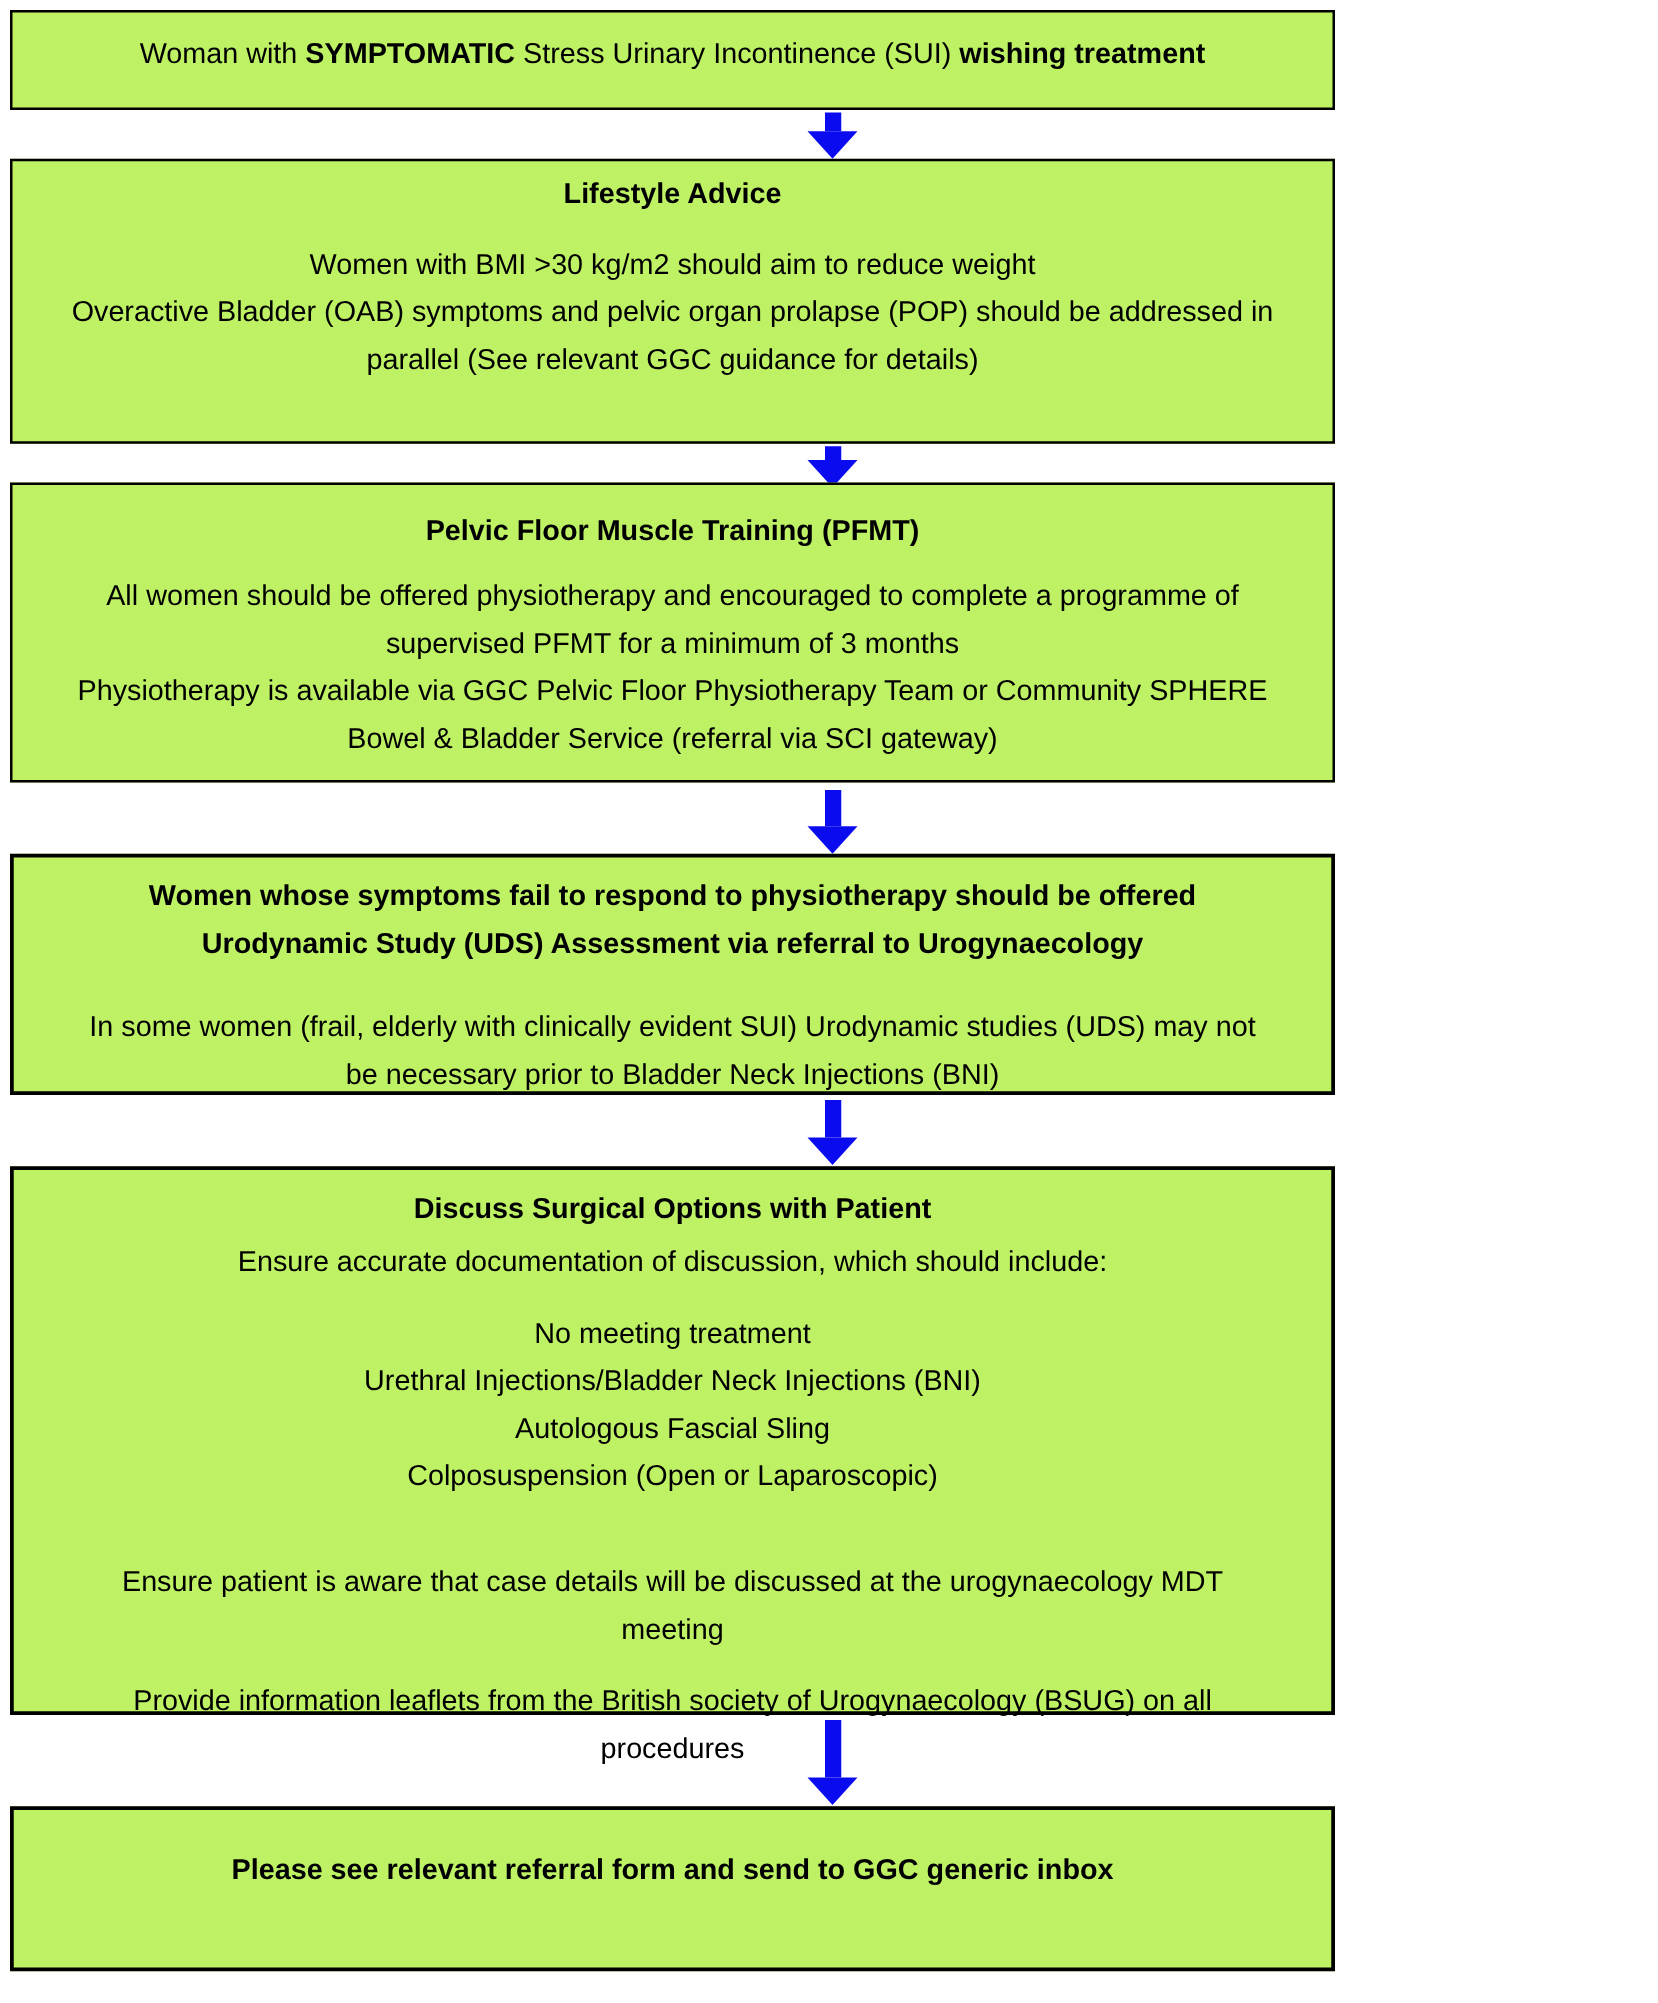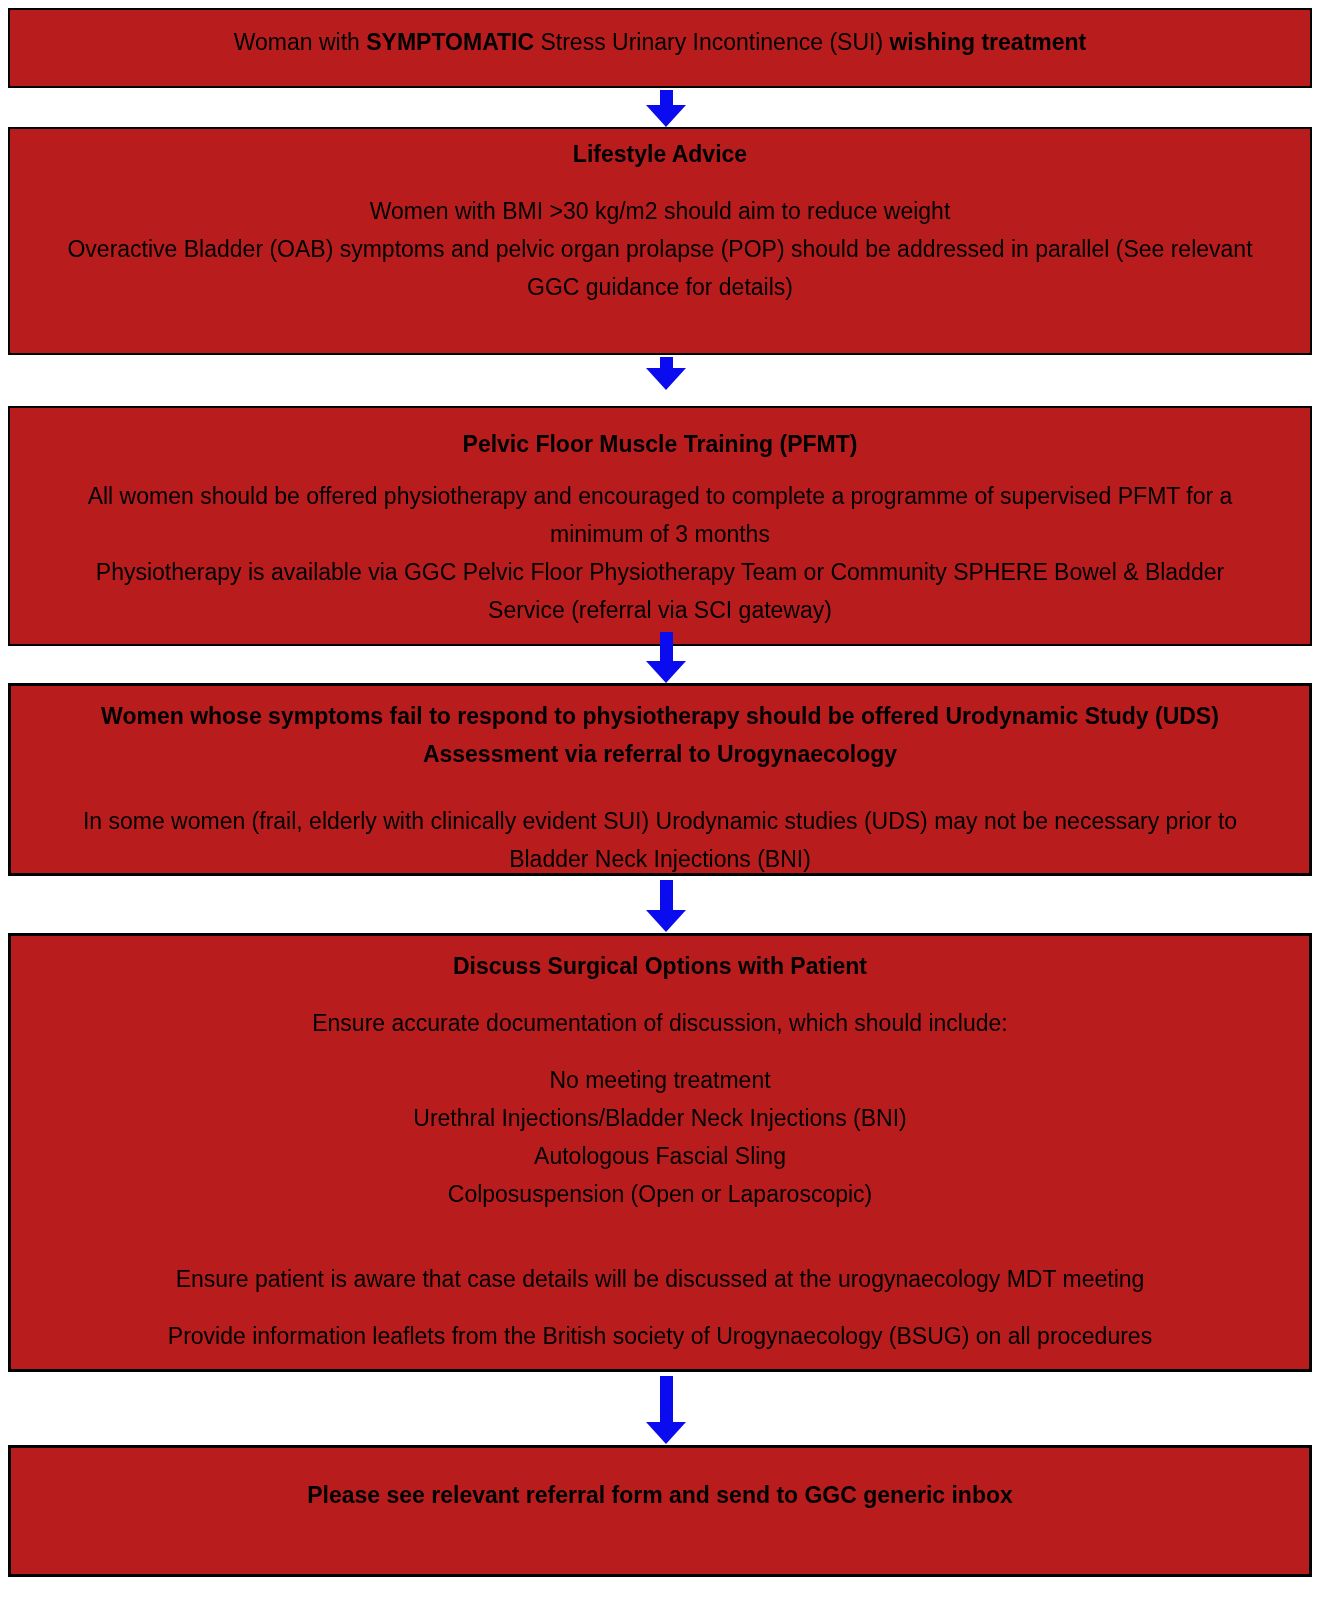--- a/index.html
+++ b/index.html
@@ -3,22 +3,22 @@
 <meta charset="utf-8">
 <style>
   * { margin:0; padding:0; box-sizing:border-box; }
   html,body { background:#ffffff; }
   body {
     width:1326px; height:1602px; position:relative;
     font-family:"Liberation Sans", sans-serif;
     color:#000000; font-size:23px; line-height:38px;
   }
   .box {
-    position:absolute; left:8px; width:1304px;
-    border:2px solid #000000; background:#b91c1c;
+    position:absolute; left:8px; width:1060px;
+    border:2px solid #000000; background:#bef264;
     text-align:center;
   }
   .box-heavy { border-width:3px; }
   .inner { padding-left:45px; padding-right:45px; }
   .title { font-weight:bold; }
   .bold { font-weight:bold; }
   .italic { }
   .arrow {
     position:absolute; left:0; width:1326px;
     display:flex; flex-direction:column; align-items:center;
@@ -28,26 +28,26 @@
   .head {
     width:0; height:0;
     border-left:20px solid transparent;
     border-right:20px solid transparent;
     border-top:22px solid #0b0bf0;
   }
   
   #box1 { top:8px;   height:80px;  padding-top:13px; }
   #box2 { top:127px; height:228px; padding-top:6px; }
   #box2 .body { margin-top:19px; }
-  #box3 { top:406px; height:240px; padding-top:17px;text-align:center; }
+  #box3 { top:386px; height:240px; padding-top:17px;text-align:center; }
   #box3 .body { margin-top:14px; }
   #box4 { top:683px; height:193px; padding-top:11px; }
   #box4 .italic { margin-top:29px; }
   #box5 { top:933px; height:439px; padding-top:11px; }
-  #box5 .intro { margin-top:19px; }
+  #box5 .intro { margin-top:5px; }
   #box5 .options { margin-top:19px; }
   #box5 .mdt-note { margin-top:47px; }
   #box5 .leaflet-note { margin-top:19px; }
   #box6 { top:1445px; height:132px; padding-top:9px; }
   #box6 .line2 { margin-top:19px; }
   #arrow1 { top:90px;   height:37px; }
   #arrow2 { top:357px;  height:33px; }
   #arrow3 { top:632px;  height:51px; }
   #arrow4 { top:880px;  height:52px; }
   #arrow5 { top:1376px; height:68px; }

